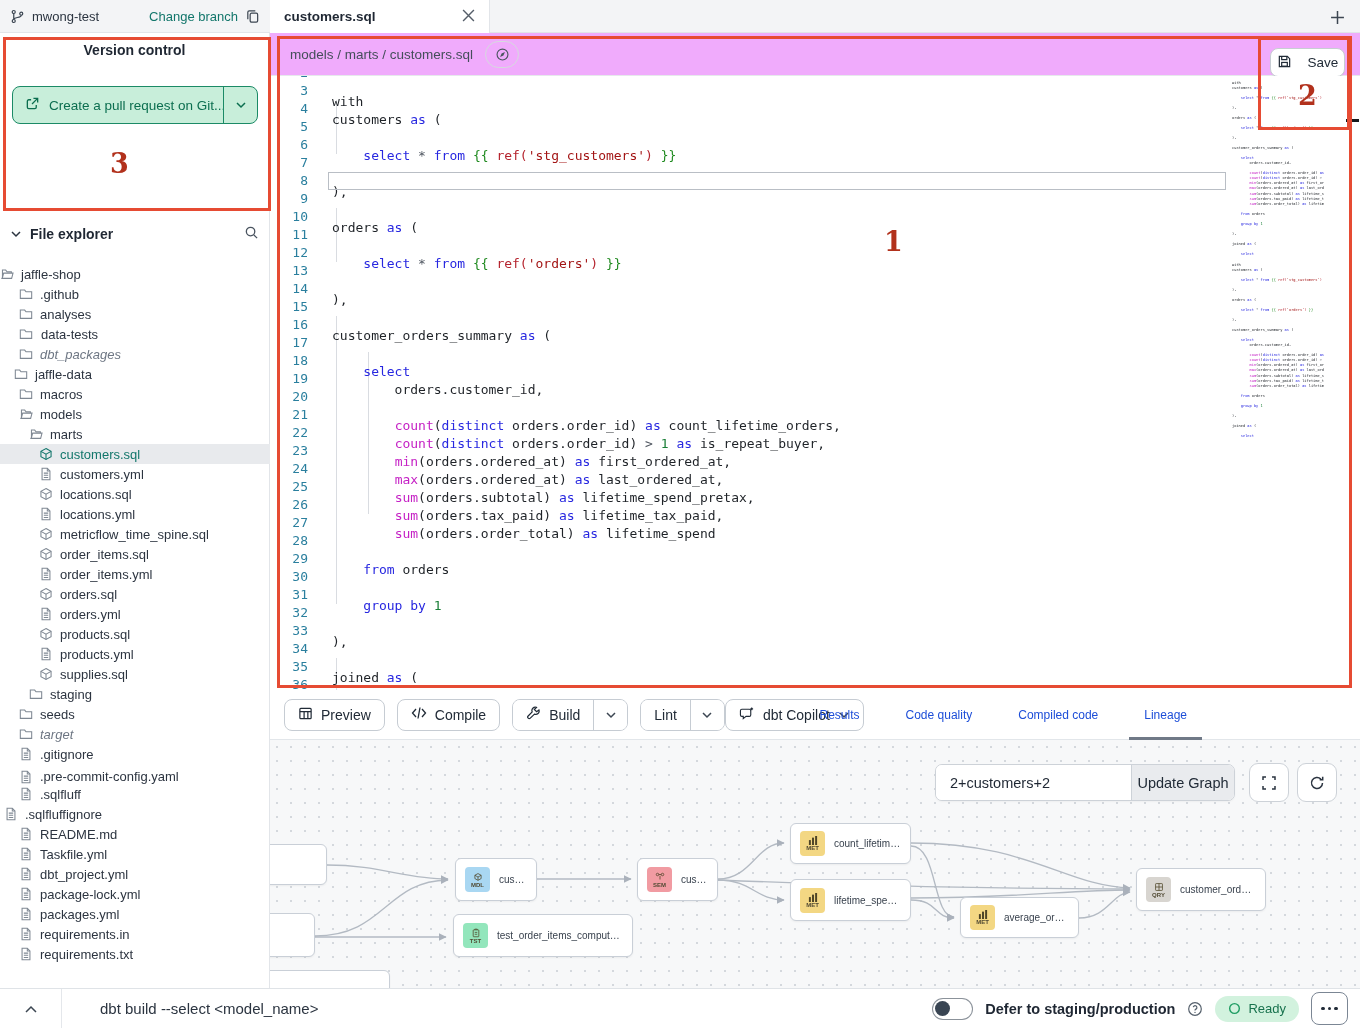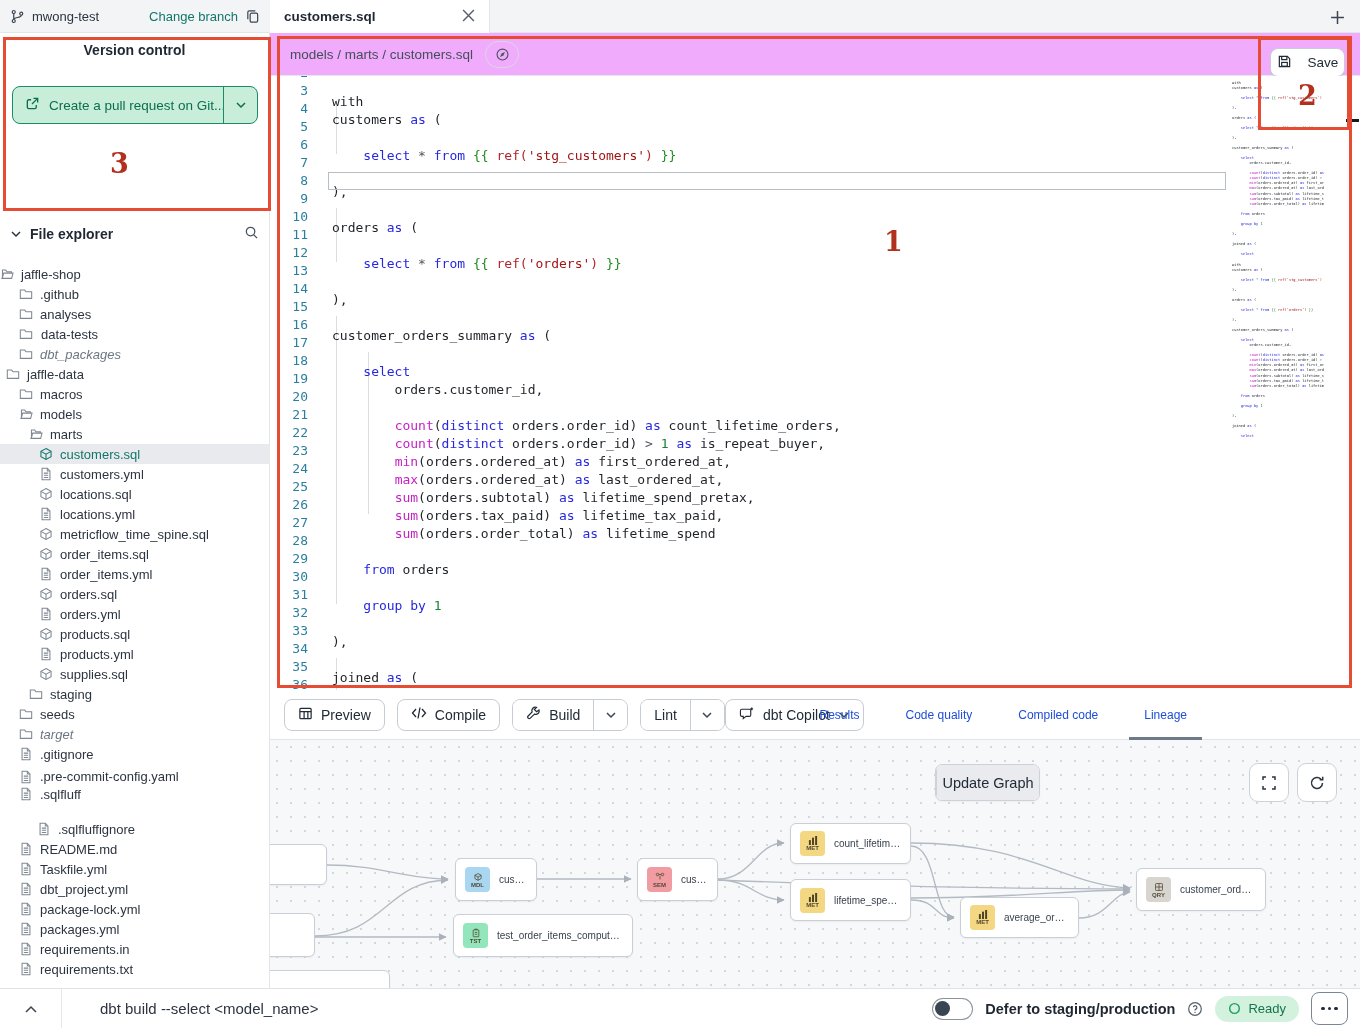--- a/index.html
+++ b/index.html
@@ -247,21 +247,21 @@
           <span>data-tests</span>
         </div>
         <div class="tree-row ital" style="padding-left: 19px;">
           <span class="ticon">
             <svg width="14" height="14" viewBox="0 0 16 16" fill="none" stroke="currentColor" stroke-width="1.2">
               <path d="M1.5 4.5v8.5h13V5.5H8L6.5 3.5h-5z"></path>
             </svg>
           </span>
           <span>dbt_packages</span>
         </div>
-        <div class="tree-row" style="padding-left: 6px;">
+        <div class="tree-row" style="padding-left: 14px;">
           <span class="ticon">
             <svg width="14" height="14" viewBox="0 0 16 16" fill="none" stroke="currentColor" stroke-width="1.2">
               <path d="M1.5 4.5v8.5h13V5.5H8L6.5 3.5h-5z"></path>
             </svg>
           </span>
           <span>jaffle-data</span>
         </div>
         <div class="tree-row" style="padding-left: 19px;">
           <span class="ticon">
             <svg width="14" height="14" viewBox="0 0 16 16" fill="none" stroke="currentColor" stroke-width="1.2">
@@ -438,21 +438,21 @@
         </div>
         <div class="tree-row" style="padding-left: 19px;">
           <span class="ticon">
             <svg width="14" height="14" viewBox="0 0 16 16" fill="none" stroke="currentColor" stroke-width="1.2">
               <path d="M3.5 1.5h6l3 3v10h-9z"></path>
               <path d="M9.5 1.5v3h3M5.5 7h5M5.5 9.5h5M5.5 12h5"></path>
             </svg>
           </span>
           <span>.sqlfluff</span>
         </div>
-        <div class="tree-row" style="padding-left: 37px; margin-top: 15px;">
+        <div class="tree-row" style="padding-left: 4px;">
           <span class="ticon">
             <svg width="14" height="14" viewBox="0 0 16 16" fill="none" stroke="currentColor" stroke-width="1.2">
               <path d="M3.5 1.5h6l3 3v10h-9z"></path>
               <path d="M9.5 1.5v3h3M5.5 7h5M5.5 9.5h5M5.5 12h5"></path>
             </svg>
           </span>
           <span>.sqlfluffignore</span>
         </div>
         <div class="tree-row" style="padding-left: 19px;">
           <span class="ticon">
@@ -743,20 +743,21 @@
         <path d="M448,139 C482,139 486,103 514,103" fill="none" stroke="#b3bac3" stroke-width="1.3" marker-end="url(#arr)"></path>
         <path d="M448,140 C482,140 486,160 514,160" fill="none" stroke="#b3bac3" stroke-width="1.3" marker-end="url(#arr)"></path>
         <path d="M448,140 C600,146 720,149 860,149" fill="none" stroke="#b3bac3" stroke-width="1.3" marker-end="url(#arr)"></path>
         <path d="M641,103 C760,103 795,146 860,148" fill="none" stroke="#b3bac3" stroke-width="1.3" marker-end="url(#arr)"></path>
         <path d="M641,106 C668,106 662,177 684,177" fill="none" stroke="#b3bac3" stroke-width="1.3" marker-end="url(#arr)"></path>
         <path d="M641,160 C668,160 664,178 684,178" fill="none" stroke="#b3bac3" stroke-width="1.3" marker-end="url(#arr)"></path>
         <path d="M641,158 C745,158 800,150 860,150" fill="none" stroke="#b3bac3" stroke-width="1.3" marker-end="url(#arr)"></path>
         <path d="M809,178 C838,178 842,153 860,152" fill="none" stroke="#b3bac3" stroke-width="1.3" marker-end="url(#arr)"></path>
       </svg>
     <div class="lin-input-wrap">
+      <input class="lin-input" value="2+customers+2" style="">
       <button class="update-btn">Update Graph</button>
     </div>
     <div class="sq-btn" style="left:979px;">
       <svg width="16" height="16" viewBox="0 0 16 16" fill="none" stroke="#2b3440" stroke-width="1.5">
         <path d="M2 5V2h3M11 2h3v3M14 11v3h-3M5 14H2v-3"></path>
       </svg>
     </div>
     <div class="sq-btn" style="left:1027px;">
       <svg width="16" height="16" viewBox="0 0 16 16" fill="none" stroke="#2b3440" stroke-width="1.5">
         <path d="M13.5 8a5.5 5.5 0 1 1-1.6-3.9"></path>

